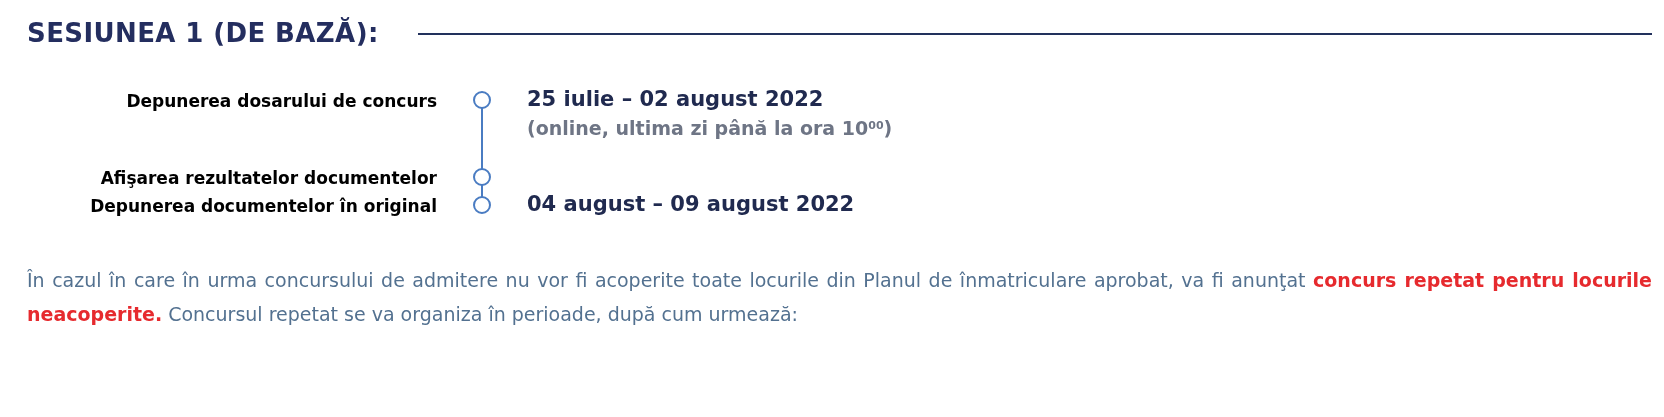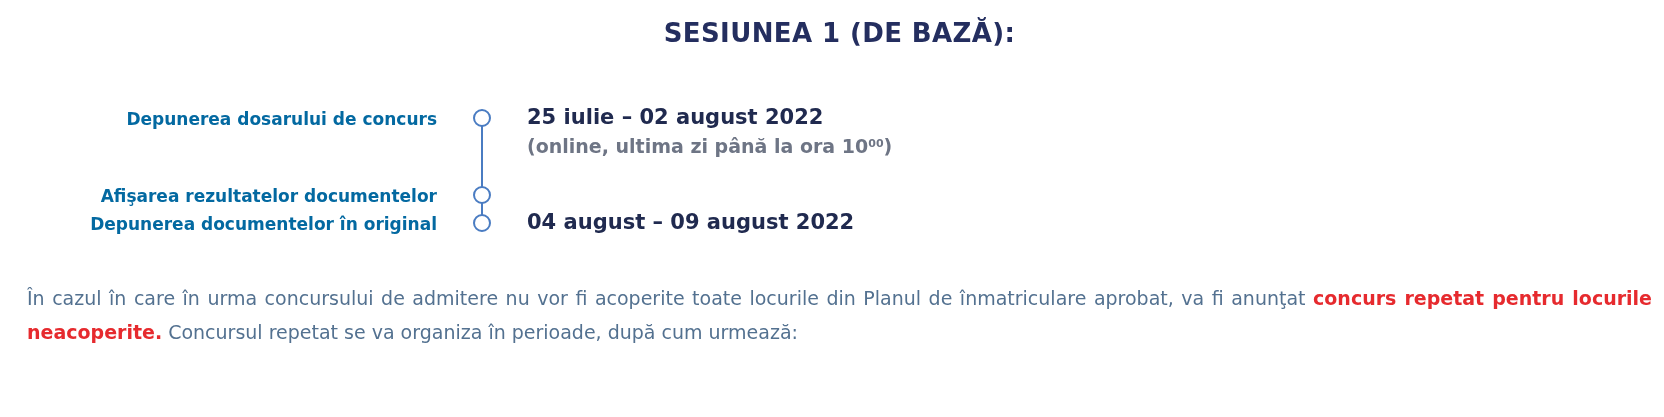--- a/index.html
+++ b/index.html
@@ -3,33 +3,33 @@
 <meta charset="utf-8">
 <style>
   html,body { margin:0; padding:0; background:#ffffff; }
   body {
     width:1664px; height:417px; overflow:hidden;
     font-family:"DejaVu Sans","Liberation Sans",sans-serif;
   }
   .wrap { padding:18px 12px 0 27px; }
 
   
-  .heading-row { display:flex; align-items:center; gap:16px;flex-direction:column; }
+  .heading-row { display:flex; align-items:center; gap:39px; }
   .heading-title {
     font-size:26px; font-weight:800; color:#242e5f;
     letter-spacing:0.4px; white-space:nowrap; line-height:30px;
   }
   .heading-rule { flex:1; height:2px; background:#22315c; margin-top:2px; }
 
   
   .timeline { margin-top:38px; }
   .t-row { display:flex; align-items:flex-start; }
   .t-label {
     width:410px; text-align:right; font-size:17px; font-weight:700;
-    color:#0369a1; line-height:26px; padding-top:2px;
+    color:#000000; line-height:26px; padding-top:2px;
   }
   .t-marker {
     width:90px; align-self:stretch; position:relative;
     display:flex; justify-content:center; flex:0 0 90px;
   }
   .t-marker::before {
     content:""; position:absolute; left:calc(50% - 1px);
     top:0; bottom:0; width:2px; background:#4a7cc2;
   }
   .t-row:first-child .t-marker::before { top:14px; }

